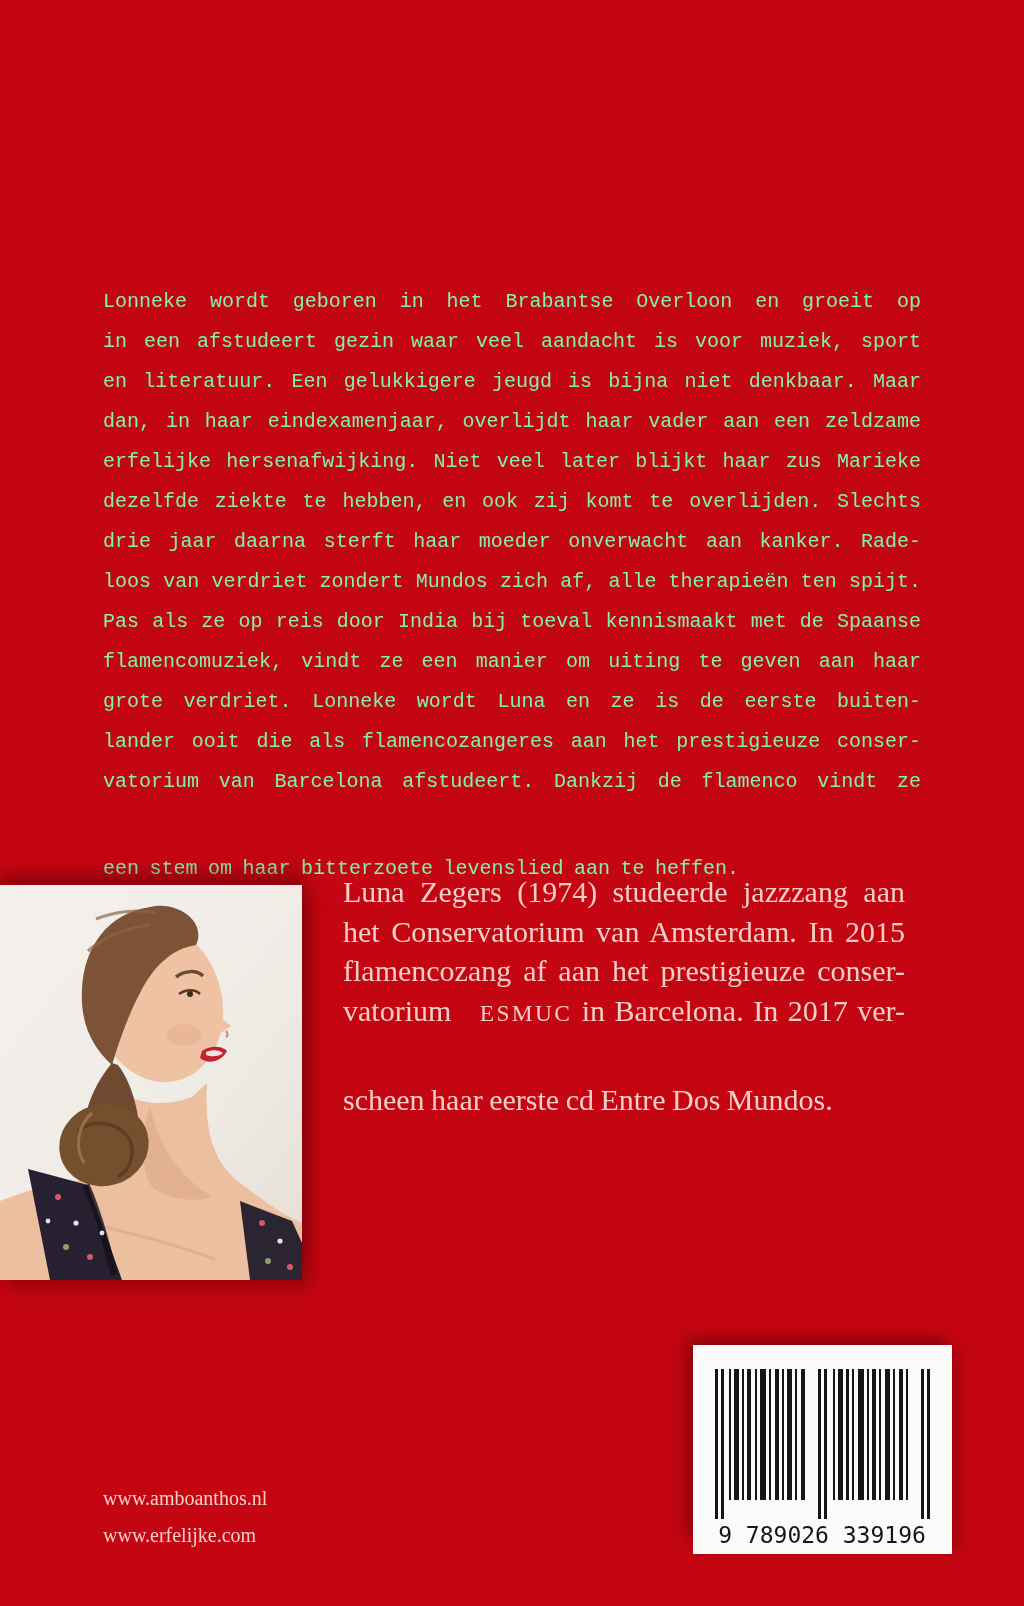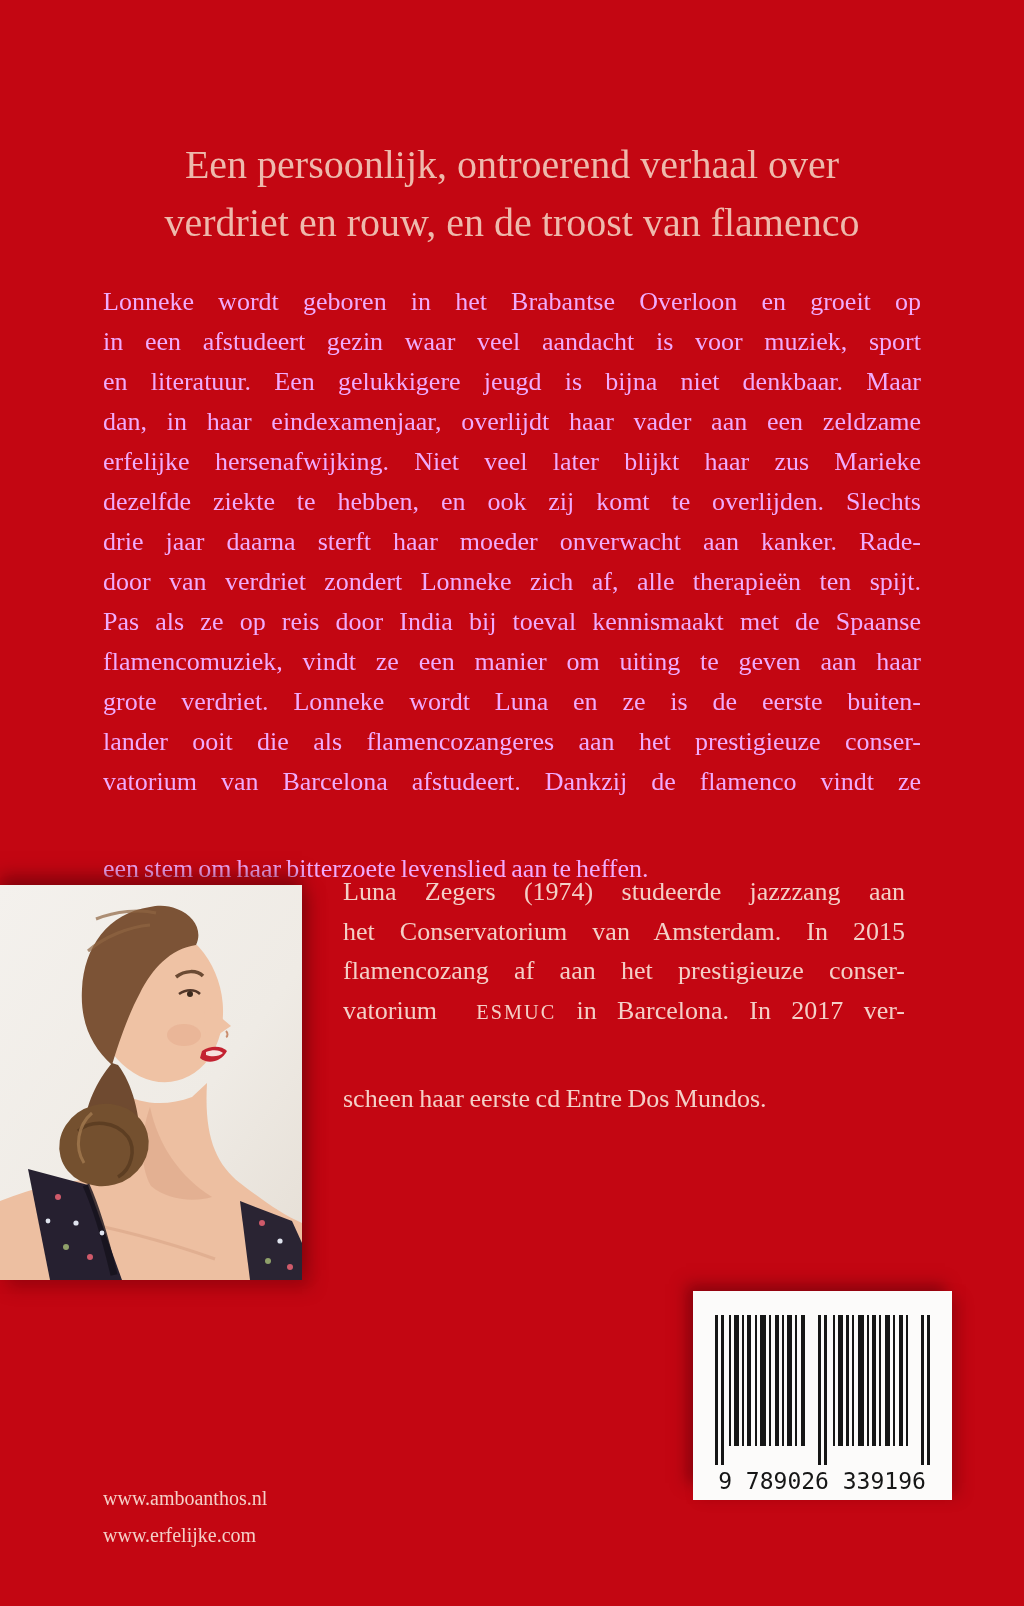--- a/index.html
+++ b/index.html
@@ -8,65 +8,61 @@
     background:#c30612; overflow:hidden;
     font-family:"Liberation Serif", serif;
   }
   .heading {
     position:absolute; top:136px; left:0; width:1024px;
     text-align:center; color:#eeb9ac; font-size:40px; line-height:58px;
     font-weight:400;
   }
   .synopsis {
     position:absolute; top:282px; left:103px; width:818px;
-    color:#f0abfc; font-size:26px; line-height:40px; word-spacing:-1.5px;
+    color:#86efac; font-size:20px; line-height:40px; word-spacing:-1.5px;font-family:Liberation Mono, monospace;
   }
   .bio {
     position:absolute; top:872px; left:343px; width:562px;
-    color:#f4cfc7; font-size:26px; line-height:39.5px; word-spacing:-1px;
+    color:#f4cfc7; font-size:30px; line-height:39.5px; word-spacing:-1px;
   }
   .jline { text-align:justify; text-align-last:justify; }
   .jline.lastline { text-align-last:left;margin-top:47px; }
   .acronym { font-size:0.78em; letter-spacing:0.1em;margin-left:19px; }
   .cdtitle { }
   .photo {
     position:absolute; left:0; top:885px; width:302px; height:395px;
     box-shadow:0 -10px 16px rgba(90,0,10,0.55), 8px 8px 16px rgba(90,0,10,0.35);
   }
   .photo svg { display:block; }
   .urls {
     position:absolute; left:103px; top:1480px;
     color:#f4cfc7; font-size:20px; line-height:37px;
   }
   .barcode-box {
-    position:absolute; left:693px; top:1291px; width:259px; height:199px;
+    position:absolute; left:693px; top:1345px; width:259px; height:199px;
     background:#a21caf;
     box-shadow:-7px -7px 14px rgba(90,0,10,0.5), 7px 7px 14px rgba(90,0,10,0.3);
   }
   .barcode-box svg { display:block; }
 </style>
 </head>
 <body>
 
 <div class="cover">
 
-  <div class="heading">
-    <div>Een persoonlijk, ontroerend verhaal over</div>
-    <div>verdriet en rouw, en de troost van flamenco</div>
-  </div>
 
   <div class="synopsis">
     <div class="jline">Lonneke wordt geboren in het Brabantse Overloon en groeit op</div>
     <div class="jline">in een afstudeert gezin waar veel aandacht is voor muziek, sport</div>
     <div class="jline">en literatuur. Een gelukkigere jeugd is bijna niet denkbaar. Maar</div>
     <div class="jline">dan, in haar eindexamenjaar, overlijdt haar vader aan een zeldzame</div>
     <div class="jline">erfelijke hersenafwijking. Niet veel later blijkt haar zus Marieke</div>
     <div class="jline">dezelfde ziekte te hebben, en ook zij komt te overlijden. Slechts</div>
     <div class="jline">drie jaar daarna sterft haar moeder onverwacht aan kanker. Rade-</div>
-    <div class="jline">door van verdriet zondert Lonneke zich af, alle therapieën ten spijt.</div>
+    <div class="jline">loos van verdriet zondert Mundos zich af, alle therapieën ten spijt.</div>
     <div class="jline">Pas als ze op reis door India bij toeval kennismaakt met de Spaanse</div>
     <div class="jline">flamencomuziek, vindt ze een manier om uiting te geven aan haar</div>
     <div class="jline">grote verdriet. Lonneke wordt Luna en ze is de eerste buiten-</div>
     <div class="jline">lander ooit die als flamencozangeres aan het prestigieuze conser-</div>
     <div class="jline">vatorium van Barcelona afstudeert. Dankzij de flamenco vindt ze</div>
     <div class="jline lastline">een stem om haar bitterzoete levenslied aan te heffen.</div>
   </div>
 
   <div class="photo">
     <svg width="302" height="395" viewBox="0 0 302 395">

